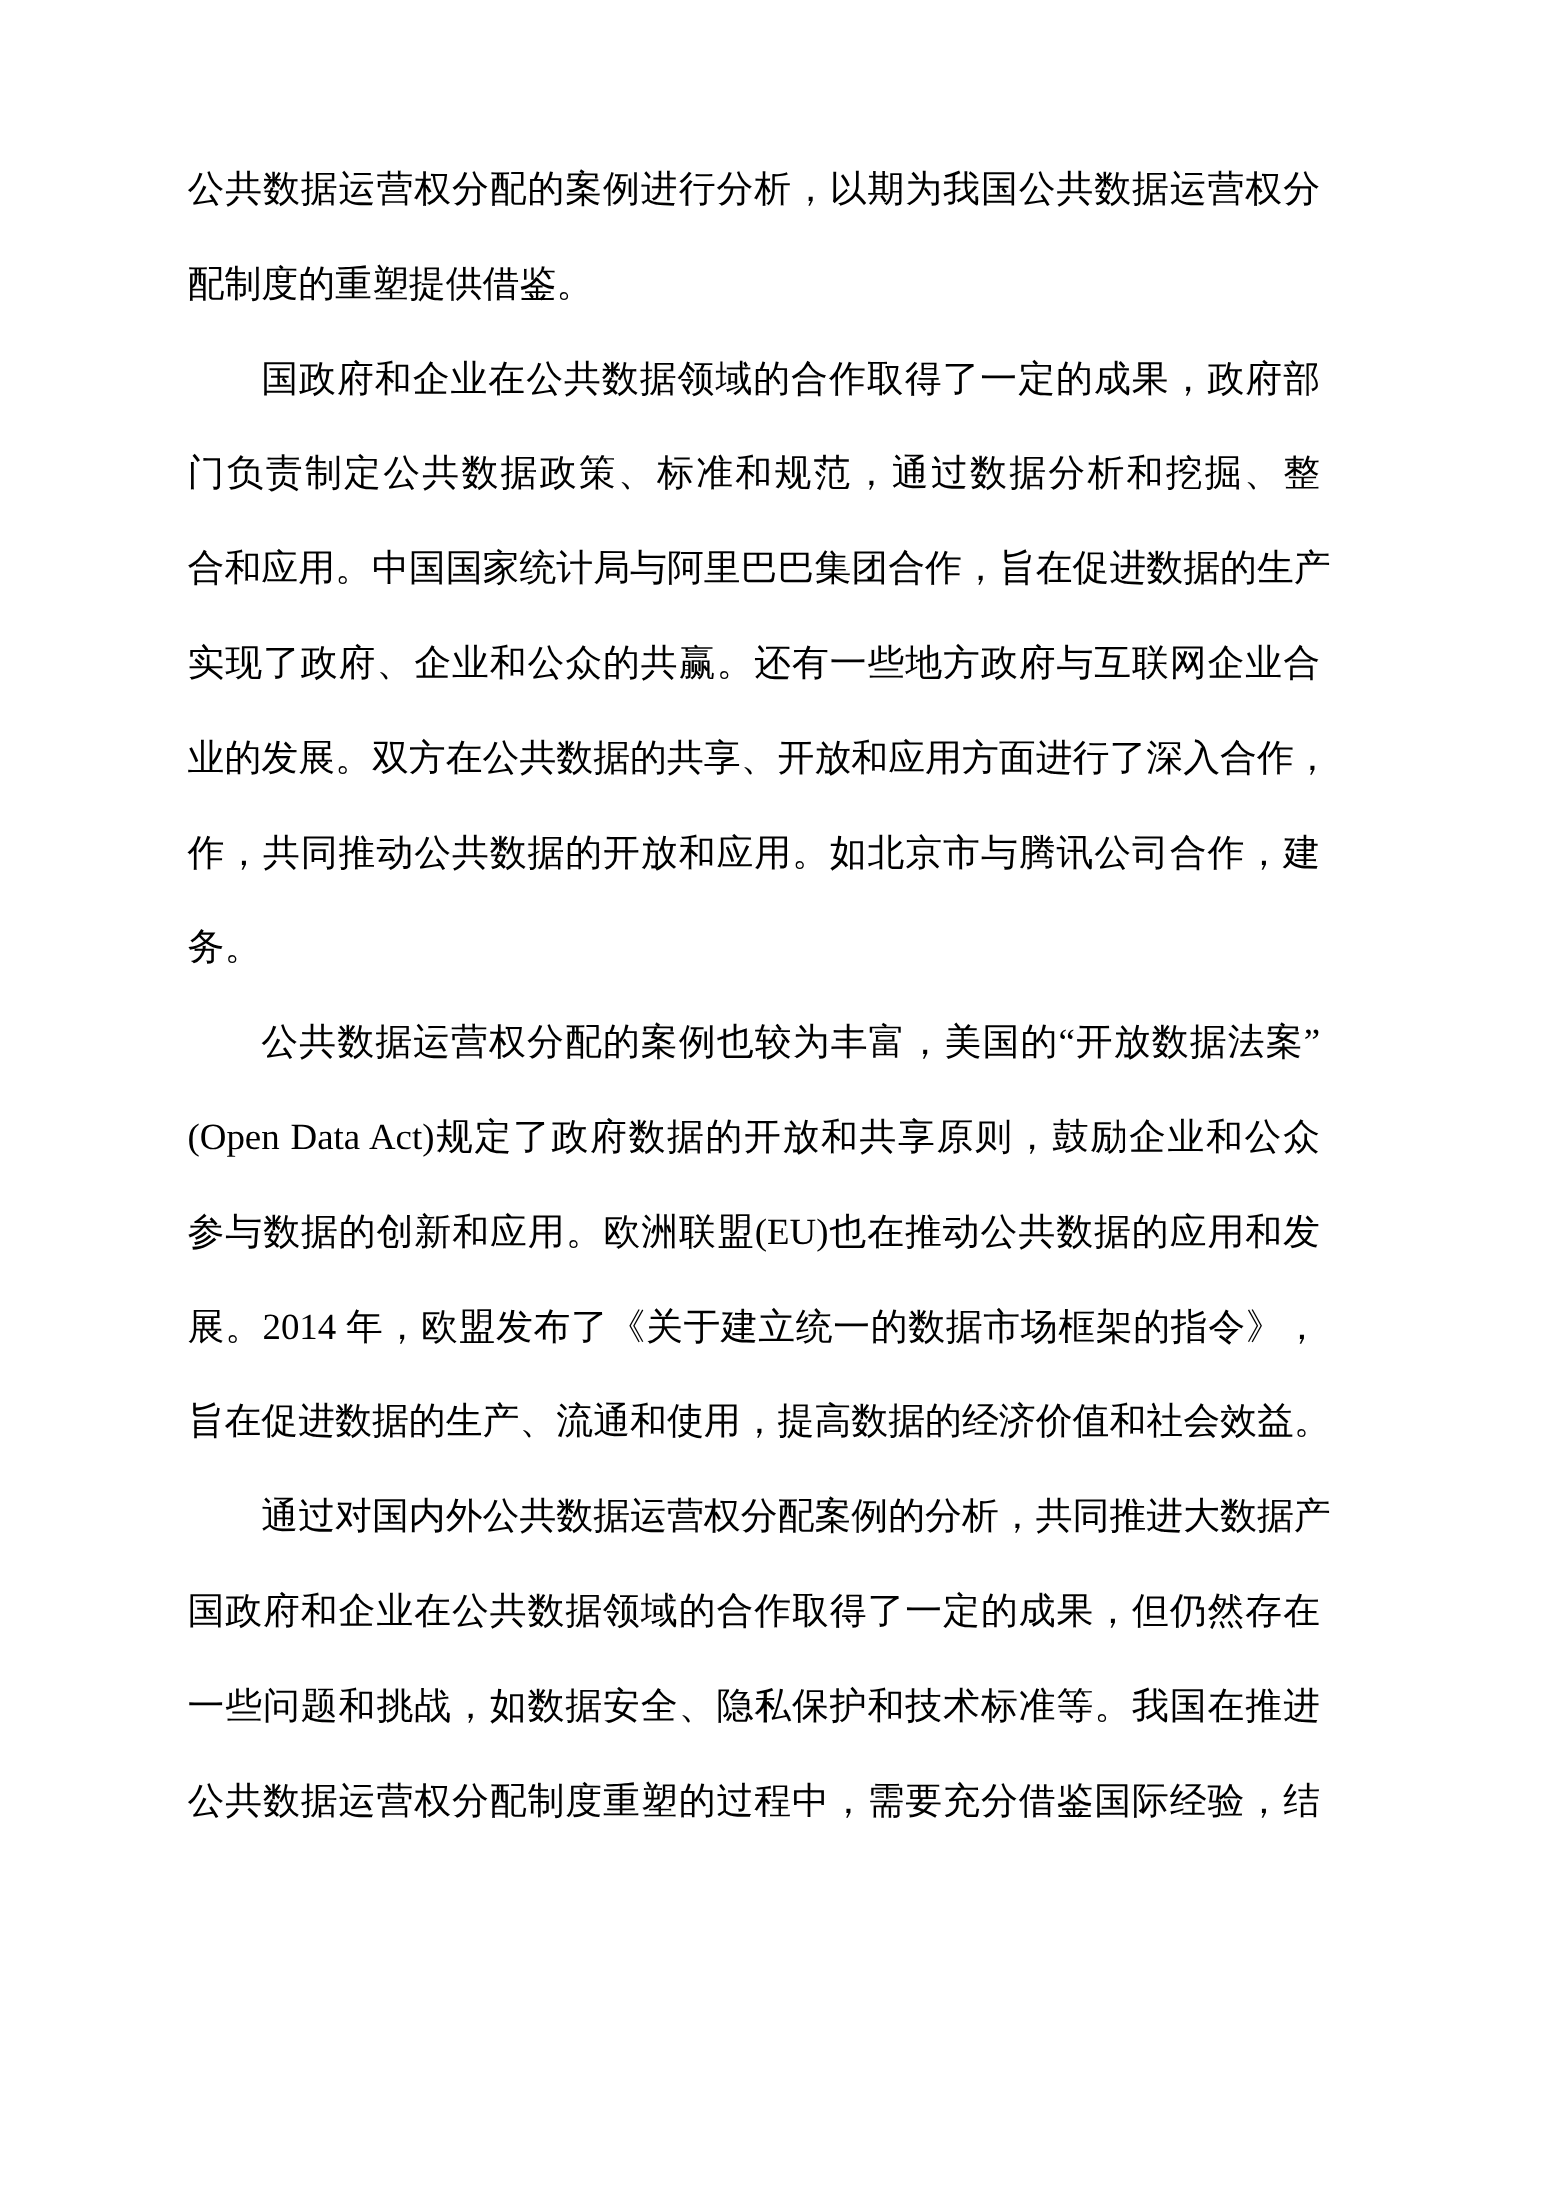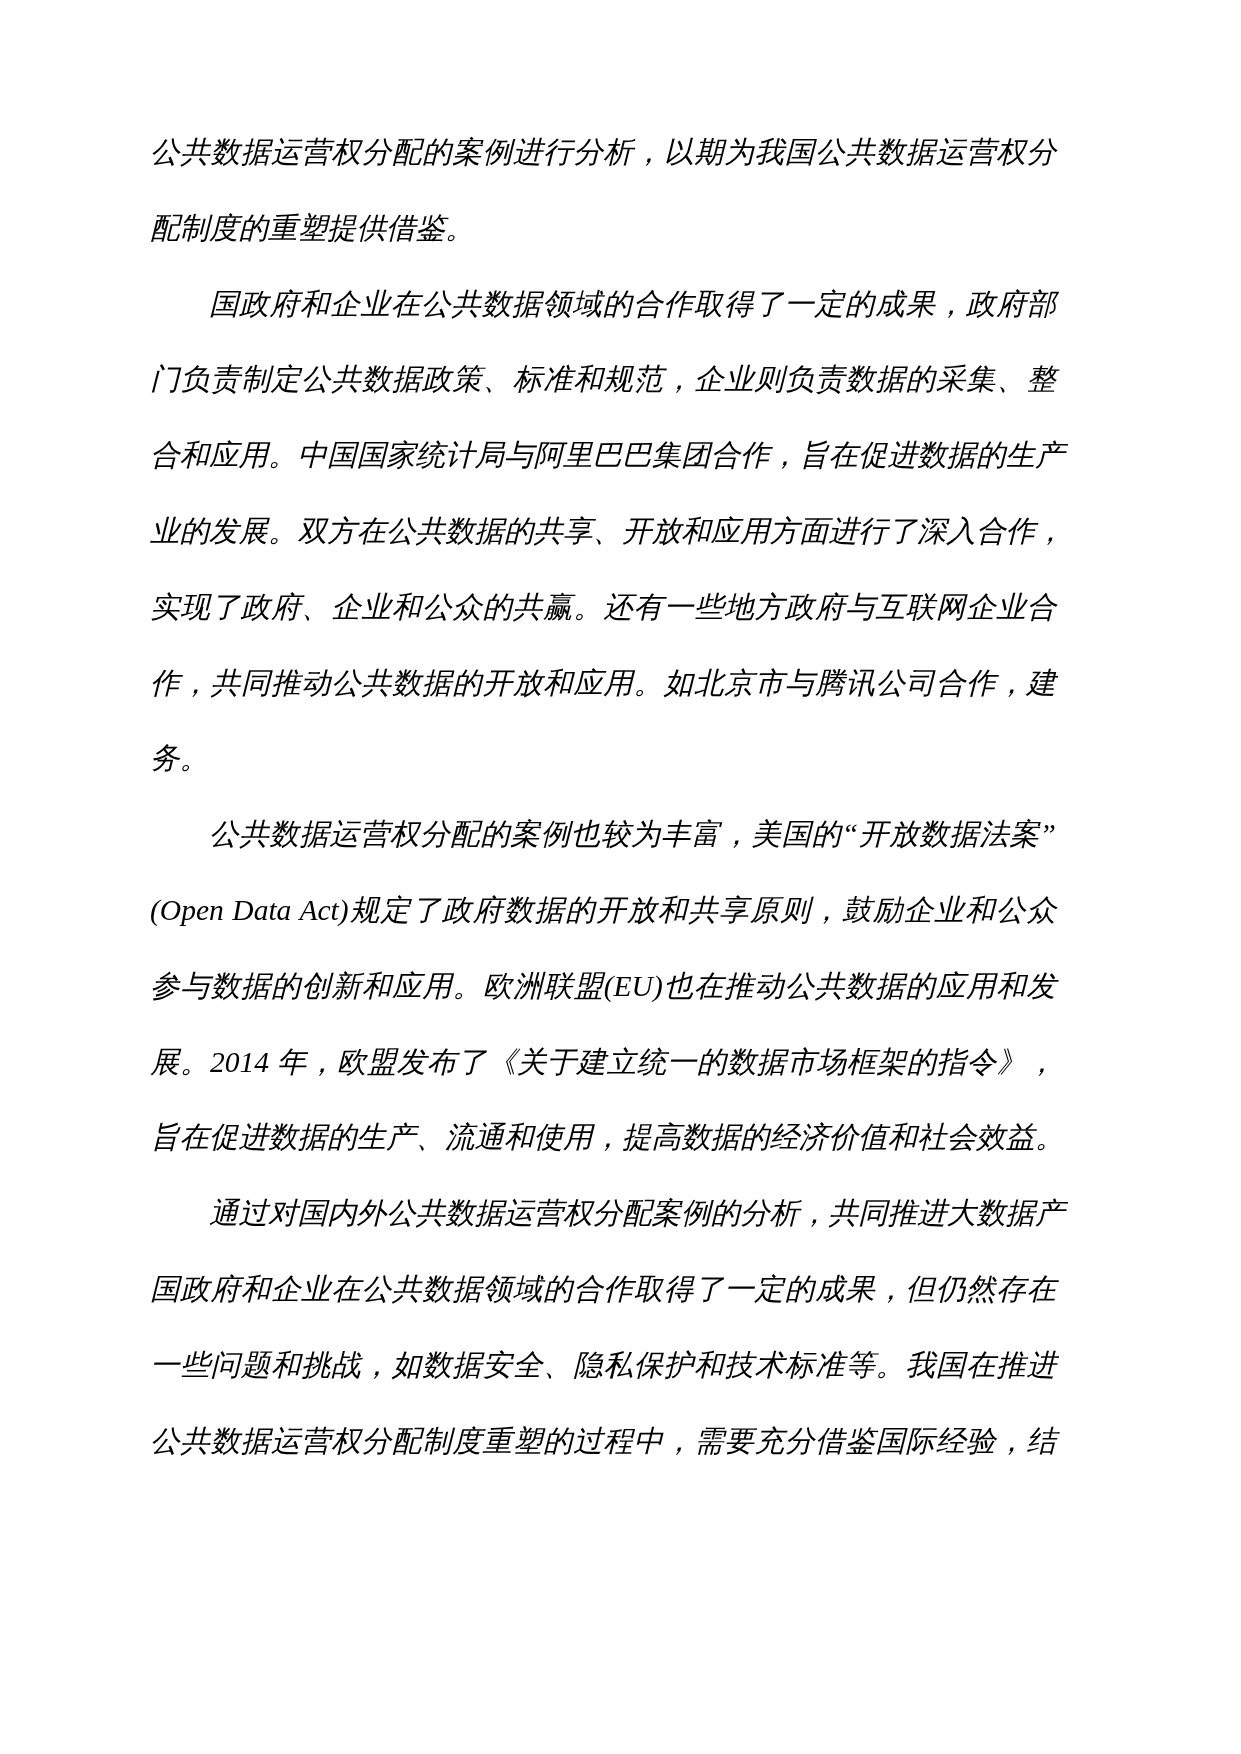--- a/index.html
+++ b/index.html
@@ -24,44 +24,43 @@
   .line {
     height: 75.8px;
     line-height: 75.8px;
     font-family: "Liberation Serif", "DejaVu Serif", serif;
     font-size: 29.5px;
     font-weight: normal;
     color: #000000;
     white-space: nowrap;
     text-align: justify;
     text-align-last: justify;
-    font-style: italic;
     -moz-text-align-last: justify;
   }
   .line.para-end {
     text-align: center;
     text-align-last: left;
     -moz-text-align-last: left;
   }
   .line.indent {
     text-indent: 59px;
   }
 </style>
 </head>
 <body>
 
 <div class="page">
   <div class="text-block">
     <div class="line">公共数据运营权分配的案例进行分析，以期为我国公共数据运营权分</div>
     <div class="line para-end">配制度的重塑提供借鉴。</div>
     <div class="line indent">国政府和企业在公共数据领域的合作取得了一定的成果，政府部</div>
-    <div class="line">门负责制定公共数据政策、标准和规范，企业则负责数据的采集、整</div>
+    <div class="line">门负责制定公共数据政策、标准和规范，通过数据分析和挖掘、整</div>
     <div class="line">合和应用。中国国家统计局与阿里巴巴集团合作，旨在促进数据的生产</div>
+    <div class="line">实现了政府、企业和公众的共赢。还有一些地方政府与互联网企业合</div>
     <div class="line">业的发展。双方在公共数据的共享、开放和应用方面进行了深入合作，</div>
-    <div class="line">实现了政府、企业和公众的共赢。还有一些地方政府与互联网企业合</div>
     <div class="line">作，共同推动公共数据的开放和应用。如北京市与腾讯公司合作，建</div>
     <div class="line para-end">务。</div>
     <div class="line indent">公共数据运营权分配的案例也较为丰富，美国的“开放数据法案”</div>
     <div class="line">(Open Data Act)规定了政府数据的开放和共享原则，鼓励企业和公众</div>
     <div class="line">参与数据的创新和应用。欧洲联盟(EU)也在推动公共数据的应用和发</div>
     <div class="line">展。2014 年，欧盟发布了《关于建立统一的数据市场框架的指令》，</div>
     <div class="line para-end">旨在促进数据的生产、流通和使用，提高数据的经济价值和社会效益。</div>
     <div class="line indent">通过对国内外公共数据运营权分配案例的分析，共同推进大数据产</div>
     <div class="line">国政府和企业在公共数据领域的合作取得了一定的成果，但仍然存在</div>
     <div class="line">一些问题和挑战，如数据安全、隐私保护和技术标准等。我国在推进</div>

